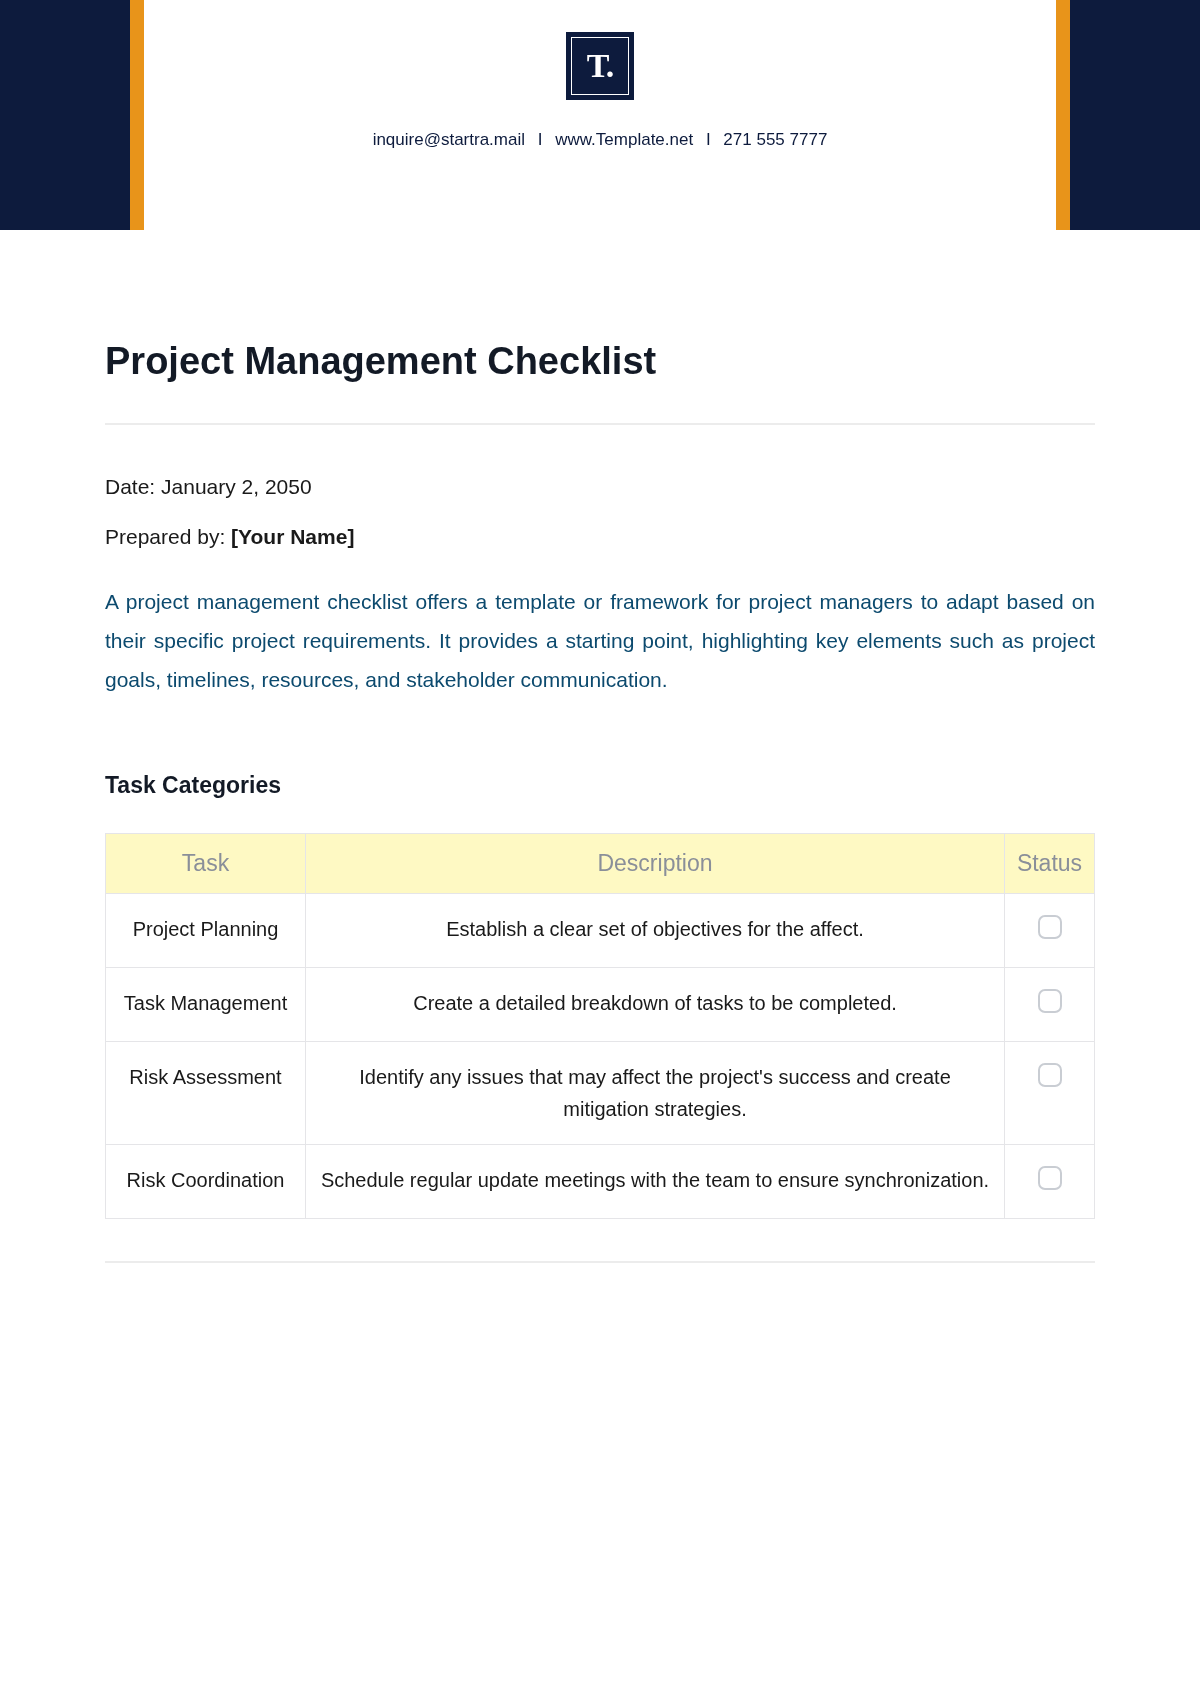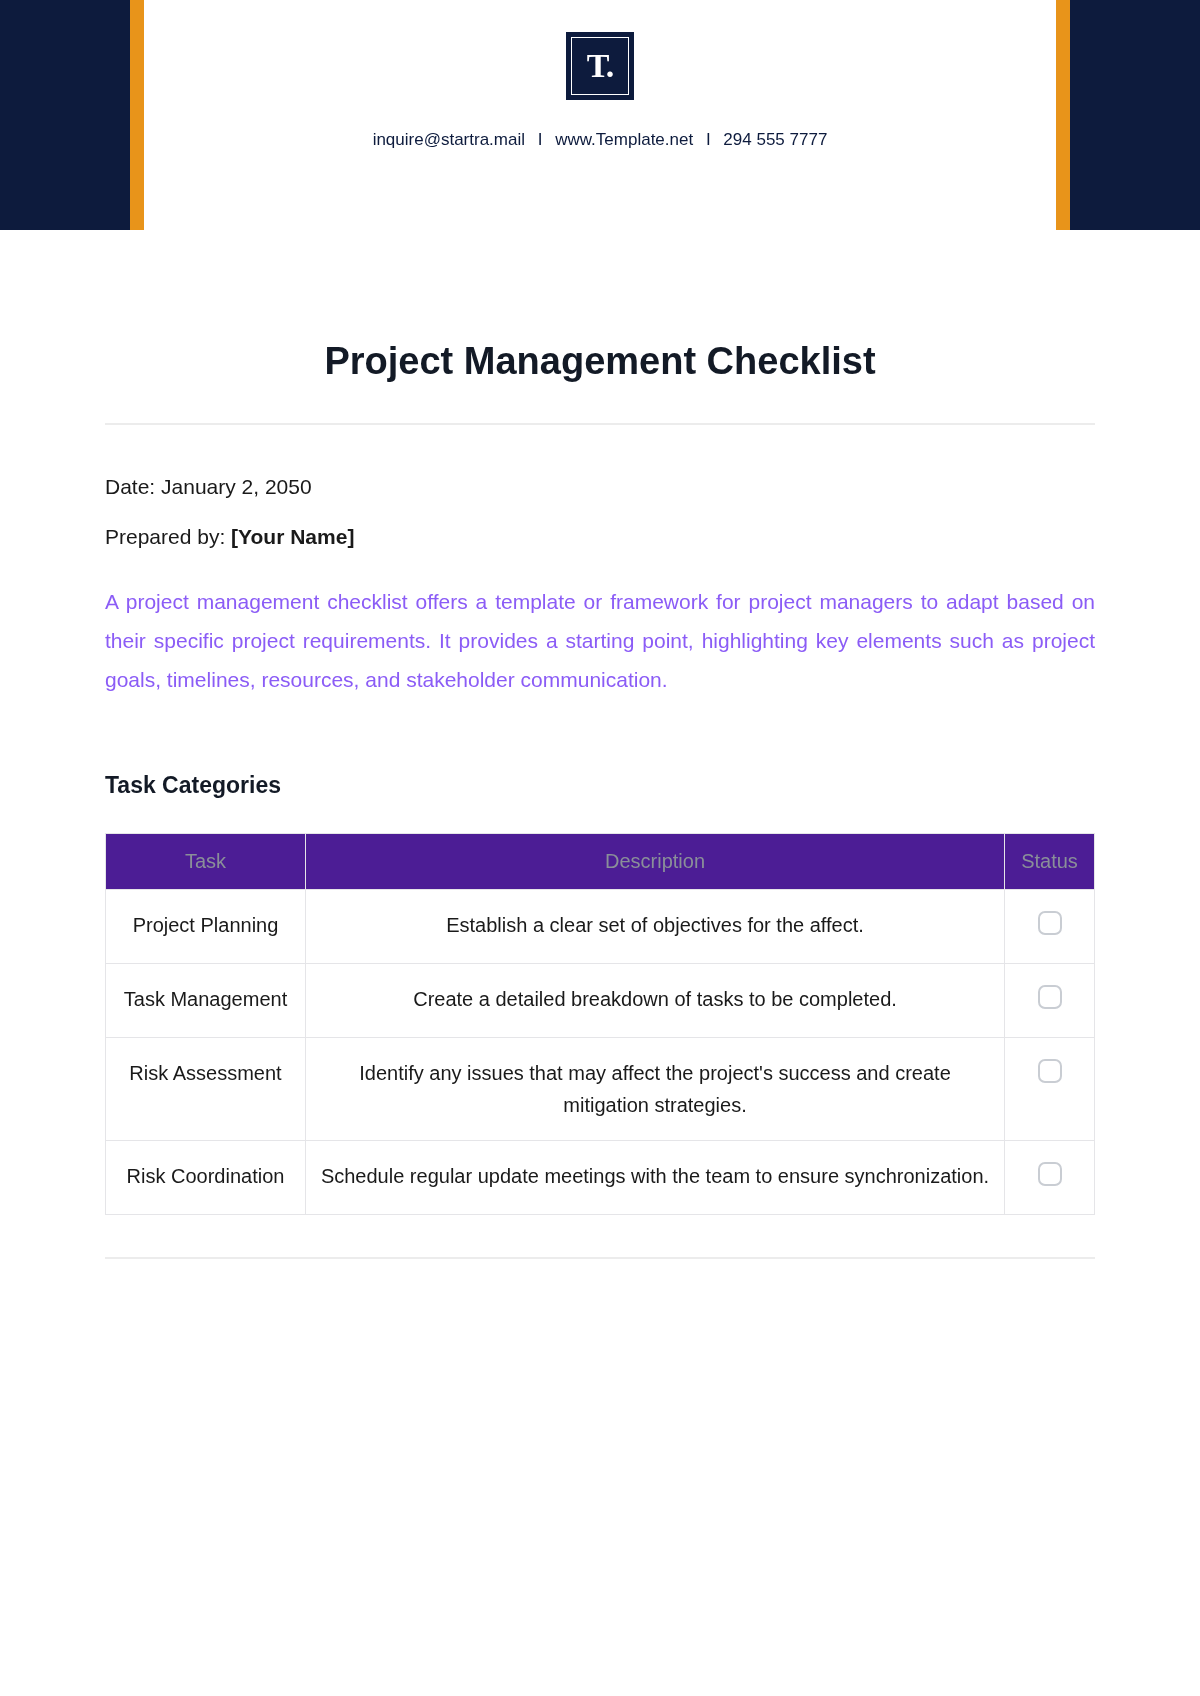--- a/index.html
+++ b/index.html
@@ -68,64 +68,63 @@
     transform: translateX(-50%);
     color: #0d1b3d;
     font-size: 17px;
     white-space: nowrap;
   }
   .contact-line .sep { margin: 0 8px; }
   .content {
     padding: 110px 105px 0 105px;
   }
   .title {
-    text-align: center;
     font-size: 38px;
     font-weight: bold;
     color: #131a26;
     margin-bottom: 40px;
   }
   .hr {
     border: none;
     border-top: 2px solid #ececec;
     margin-bottom: 50px;
   }
   .meta-line {
     font-size: 21px;
     color: #1a1a1a;
     margin-bottom: 26px;
   }
   .meta-line .bold { font-weight: bold; }
   .intro {
     margin-top: 34px;
     font-size: 21px;
     line-height: 1.85;
-    color: #8b5cf6;
+    color: #0c4a6e;
     text-align: justify;
     margin-bottom: 72px;
   }
   .section-heading {
     font-size: 23px;
     font-weight: bold;
     color: #131a26;
     margin-bottom: 34px;
   }
   table.tasks {
     width: 100%;
     border-collapse: collapse;
     font-size: 20px;
   }
   table.tasks th {
-    background: #4c1d95;
+    background: #fef9c3;
     color: #8a8f99;
     font-weight: normal;
     padding: 16px 10px;
     border: 1px solid #e5e5e8;
     text-align: center;
-    font-size: 20px;
+    font-size: 23px;
   }
   table.tasks td {
     border: 1px solid #e5e5e8;
     padding: 19px 14px;
     text-align: center;
     vertical-align: top;
     color: #1a1a1a;
     line-height: 1.6;
   }
   table.tasks td.task-col { width: 200px; }
@@ -154,21 +153,21 @@
 
   <div class="logo-box">
     <div class="logo-inner-border">T.</div>
   </div>
 
   <div class="contact-line">
     <span>inquire@startra.mail</span>
     <span class="sep">I</span>
     <span>www.Template.net</span>
     <span class="sep">I</span>
-    <span>294 555 7777</span>
+    <span>271 555 7777</span>
   </div>
 </div>
 
 <div class="content">
   <h1 class="title">Project Management Checklist</h1>
   <hr class="hr">
 
   <p class="meta-line">
     <span>Date: </span><span>January 2, 2050</span>
   </p>

